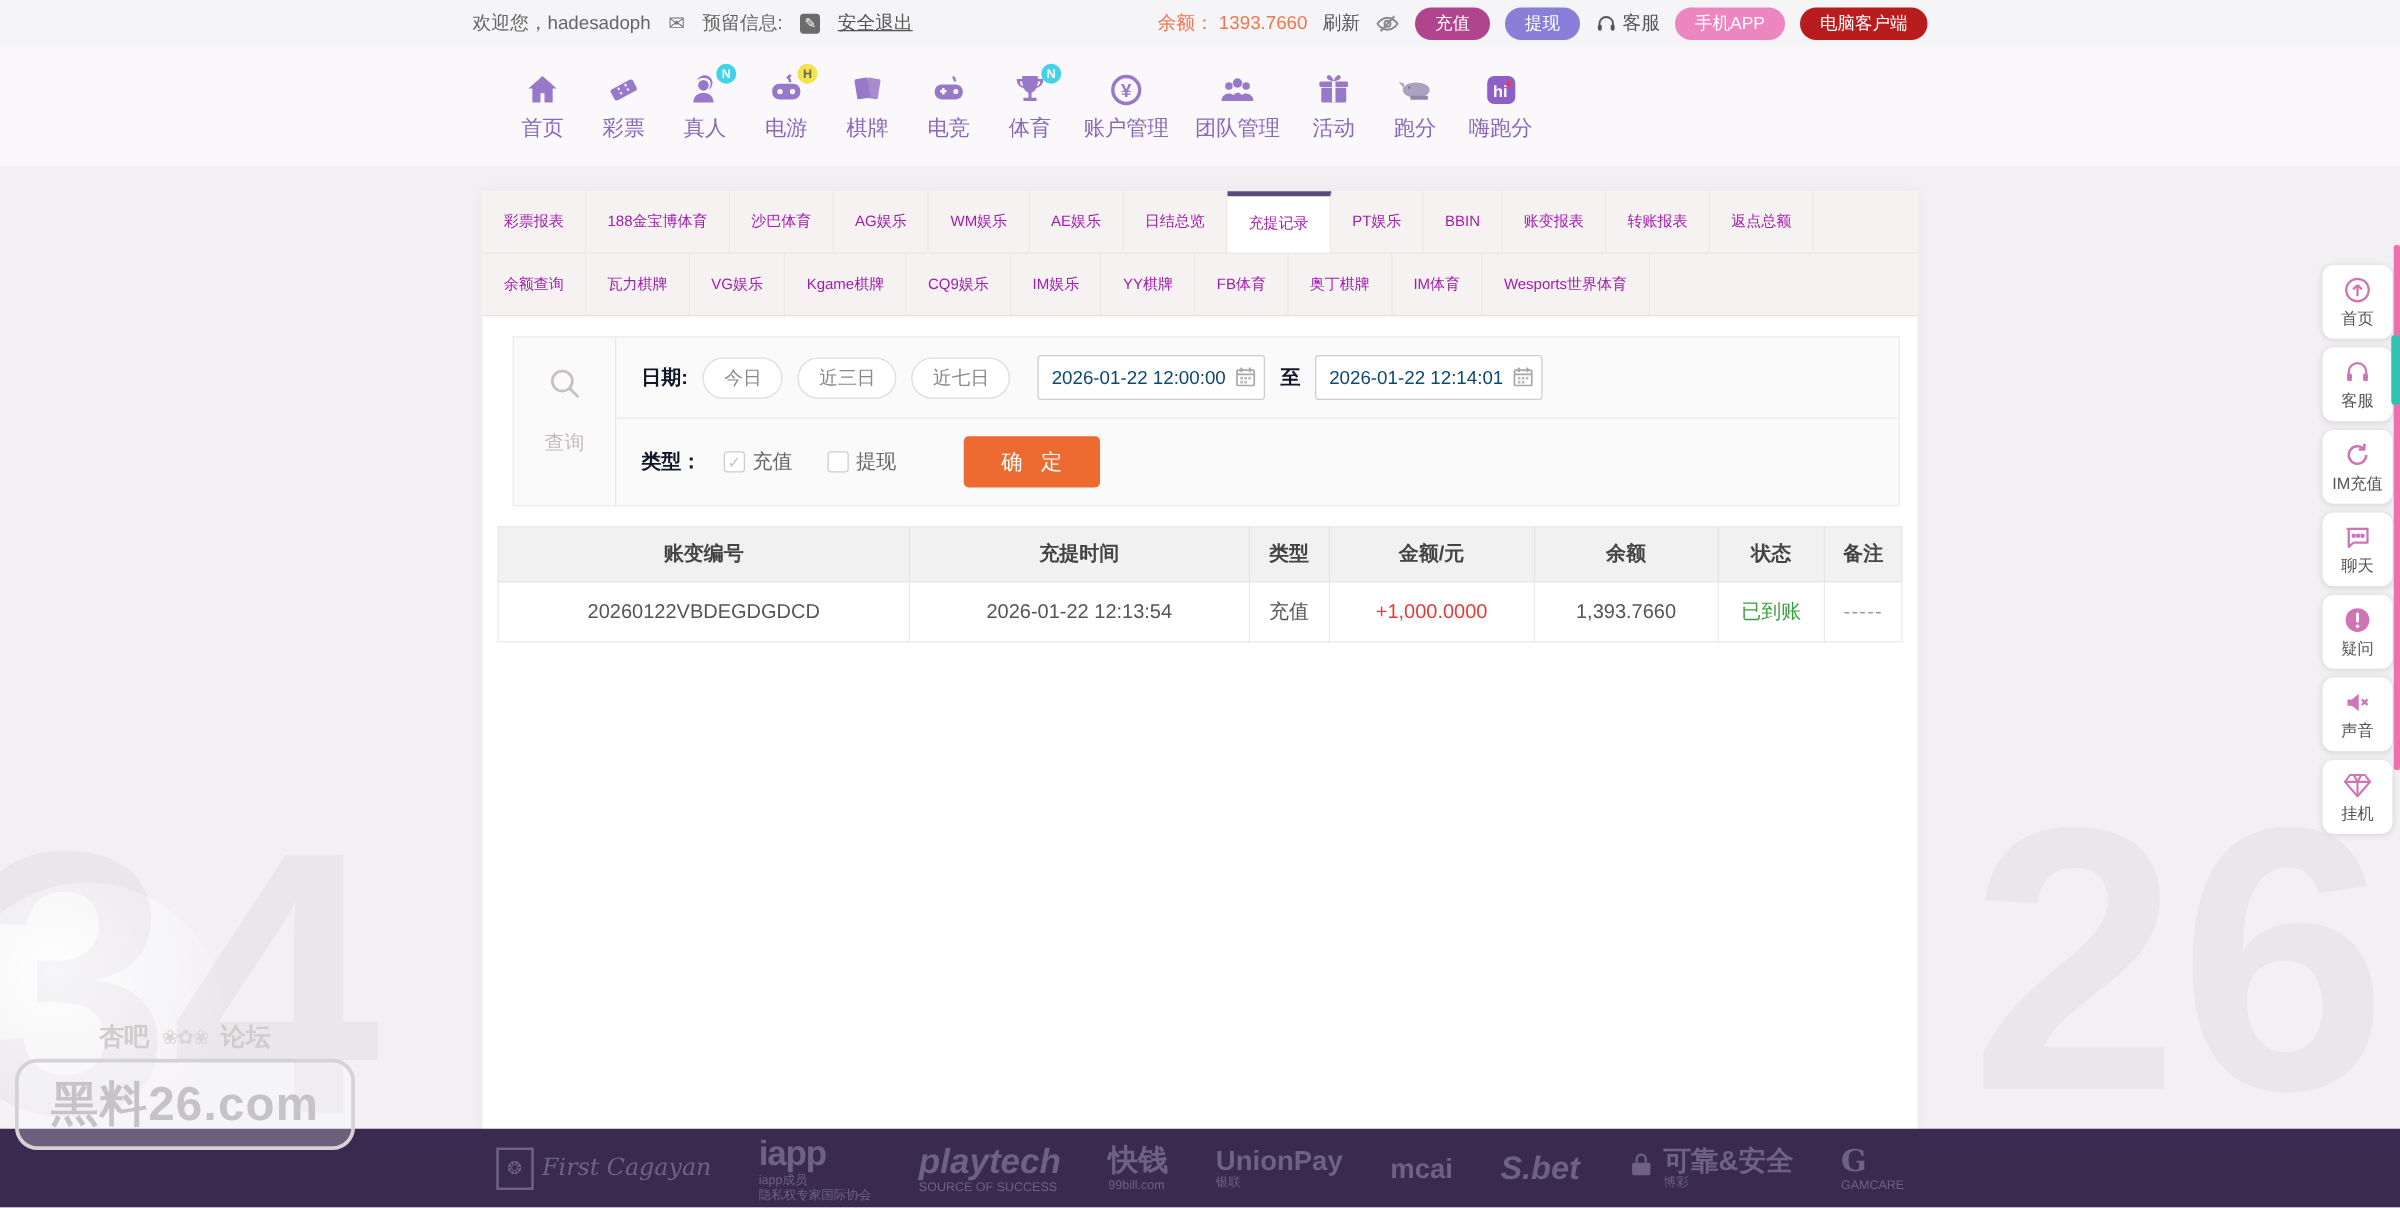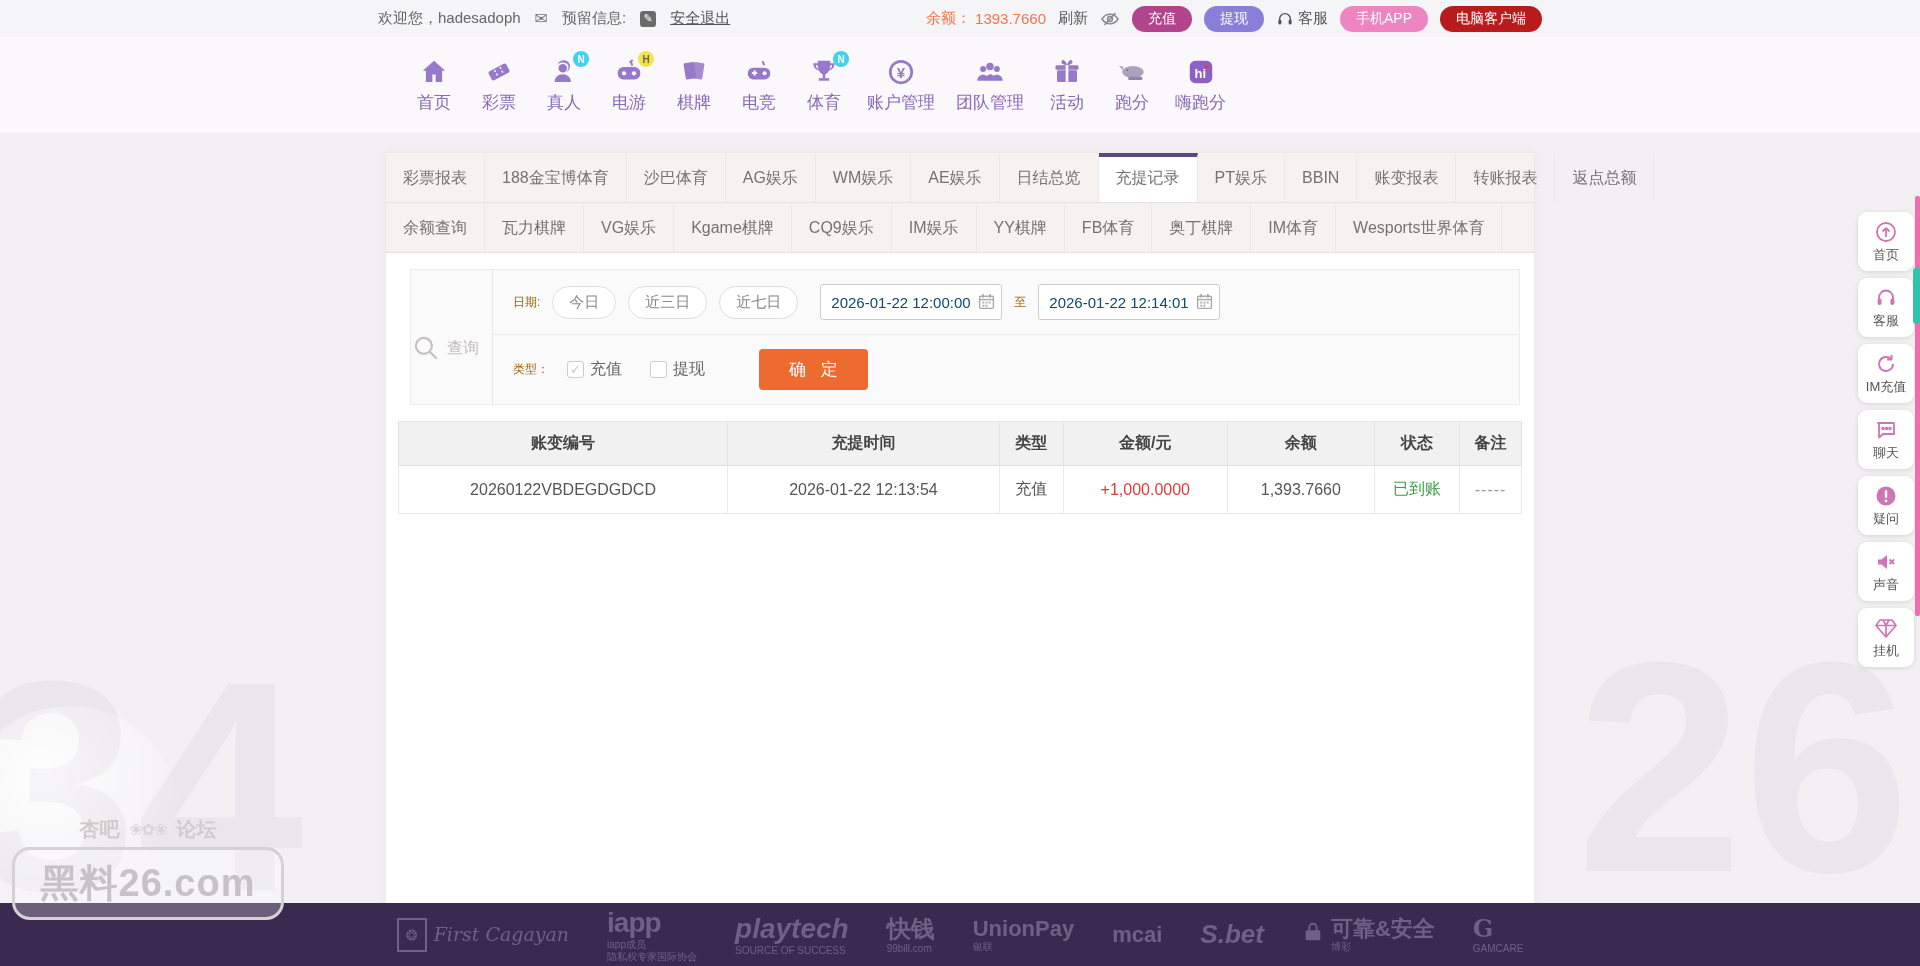--- a/index.html
+++ b/index.html
@@ -37,31 +37,31 @@
   .nav-icon { position:relative; width:32px; height:32px; display:flex; align-items:center; justify-content:center; color:#9878c8; }
   .nav-icon svg { width:30px; height:30px; }
   .nav-label { font-size:17px; color:#8a68b8; white-space:nowrap; }
   .nav-badge { position:absolute; top:-5px; right:-9px; width:16px; height:16px; border-radius:50%; font-size:10px; font-weight:bold; display:flex; align-items:center; justify-content:center; }
   .badge-n { background:#42d2e9; color:#fff; }
   .badge-h { background:#f3e14d; color:#665; }
 
   
   .panel { width:1150px; margin:19px auto 0; background:#fff; border:1px solid #eceaec; box-shadow:0 0 10px rgba(0,0,0,.04); position:relative; z-index:4; height:754px; }
   .tabs-row { display:flex; background:#f7f2f2; border-bottom:1px solid #e7e2e2; }
-  .tab { padding:0 17px; line-height:49px; height:49px; font-size:16px; color:#737373; border-right:1px solid #eee8e8; cursor:pointer; white-space:nowrap; }
+  .tab { padding:0 17px; line-height:49px; height:49px; font-size:12px; color:#a21caf; border-right:1px solid #eee8e8; cursor:pointer; white-space:nowrap; }
   .tab.active { background:#fff; border-top:4px solid #584a7c; line-height:42px; height:49px; }
 
   
   .query-box { margin:16px 14px 0 24px; border:1px solid #ececec; background:#fafafa; display:flex; }
-  .query-left { width:82px; display:flex; align-items:center; padding-top:22px; gap:6px; border-right:1px solid #e7e7e7; }
+  .query-left { width:82px; display:flex; flex-direction:column; align-items:center; padding-top:22px; gap:22px; border-right:1px solid #e7e7e7; }
   .query-left .qlabel { color:#c4bcbc; font-size:16px; }
   .query-right { flex:1; }
   .qrow { display:flex; align-items:center; padding:14px 20px; gap:12px; }
   .qrow1 { border-bottom:1px solid #ececec; }
-  .qlab { font-size:12px; color:#a16207; }
+  .qlab { font-size:16px; color:#0f172a;font-weight:bold; }
   .pill { background:#fff; border:1px solid #ddd; border-radius:17px; padding:6px 16px; font-size:15px; color:#888; cursor:pointer; font-family:inherit; }
   .date-wrap { position:relative; }
   .date-input { width:182px; height:36px; border:1px solid #ccc; border-radius:3px; background:#fff; font-size:15px; color:#0c4a6e; padding:0 30px 0 10px; font-family:inherit; }
   .cal-icon { position:absolute; right:7px; top:9px; }
   .chk-wrap { display:flex; align-items:center; gap:6px; cursor:pointer; margin-left:6px; }
   .chk { width:17px; height:17px; border:1px solid #ccc; border-radius:3px; background:#fff; display:flex; align-items:center; justify-content:center; font-size:13px; color:#cdc7c7; }
   .chk-label { font-size:16px; color:#666; }
   .btn-confirm { margin-left:42px; background:#ed6a30; border:none; border-radius:4px; color:#fff; font-size:17px; letter-spacing:5px; padding:9px 25px 9px 30px; cursor:pointer; font-family:inherit; }
 
   

